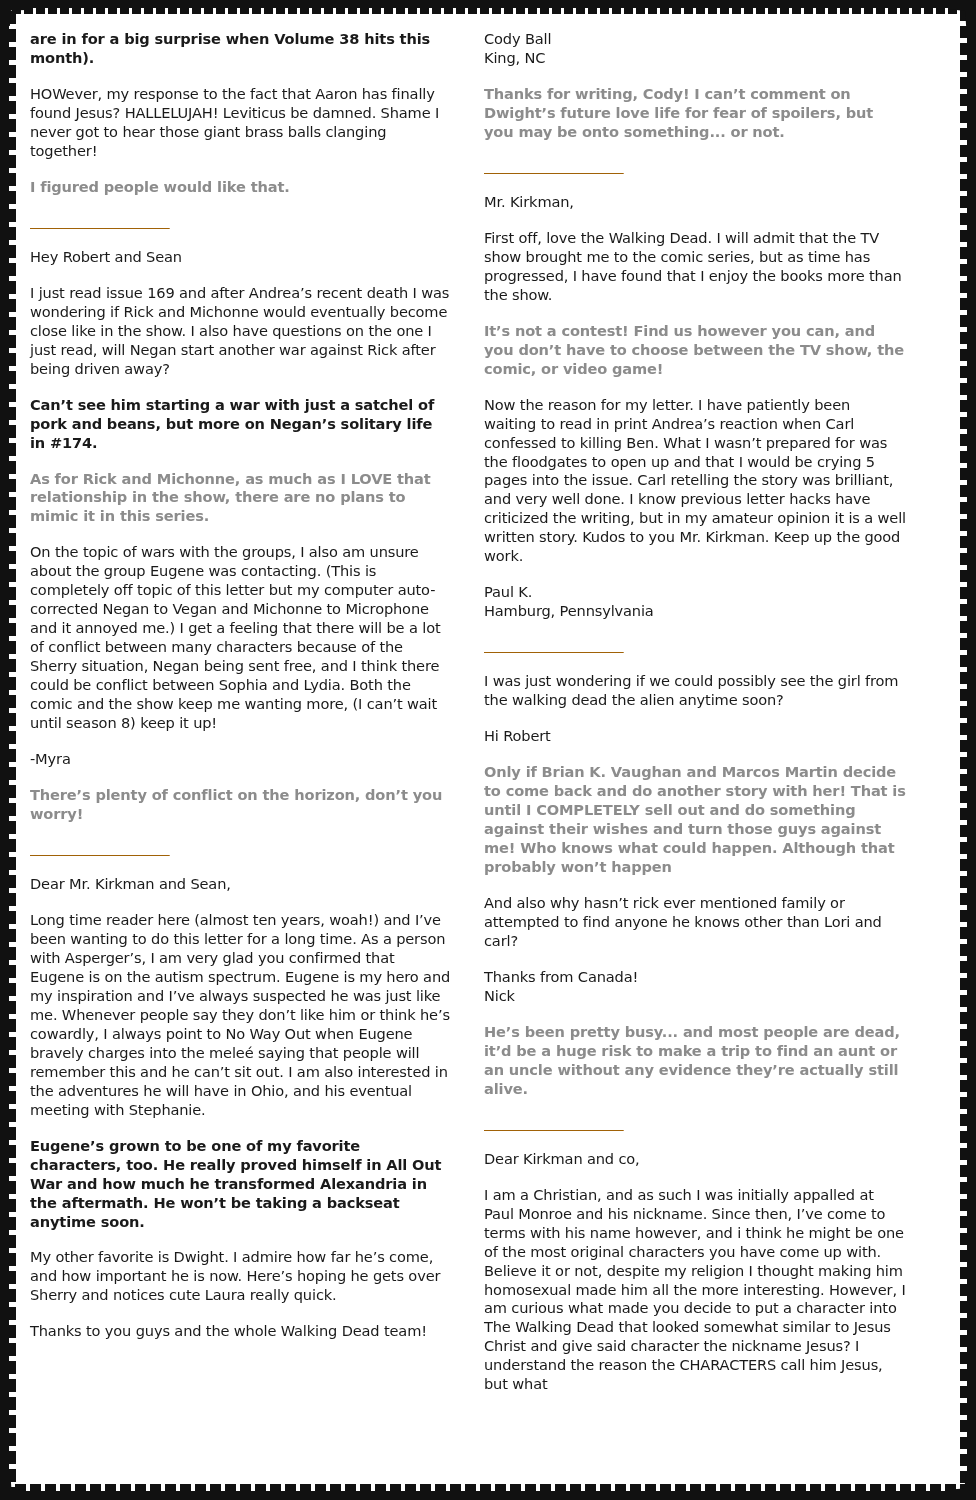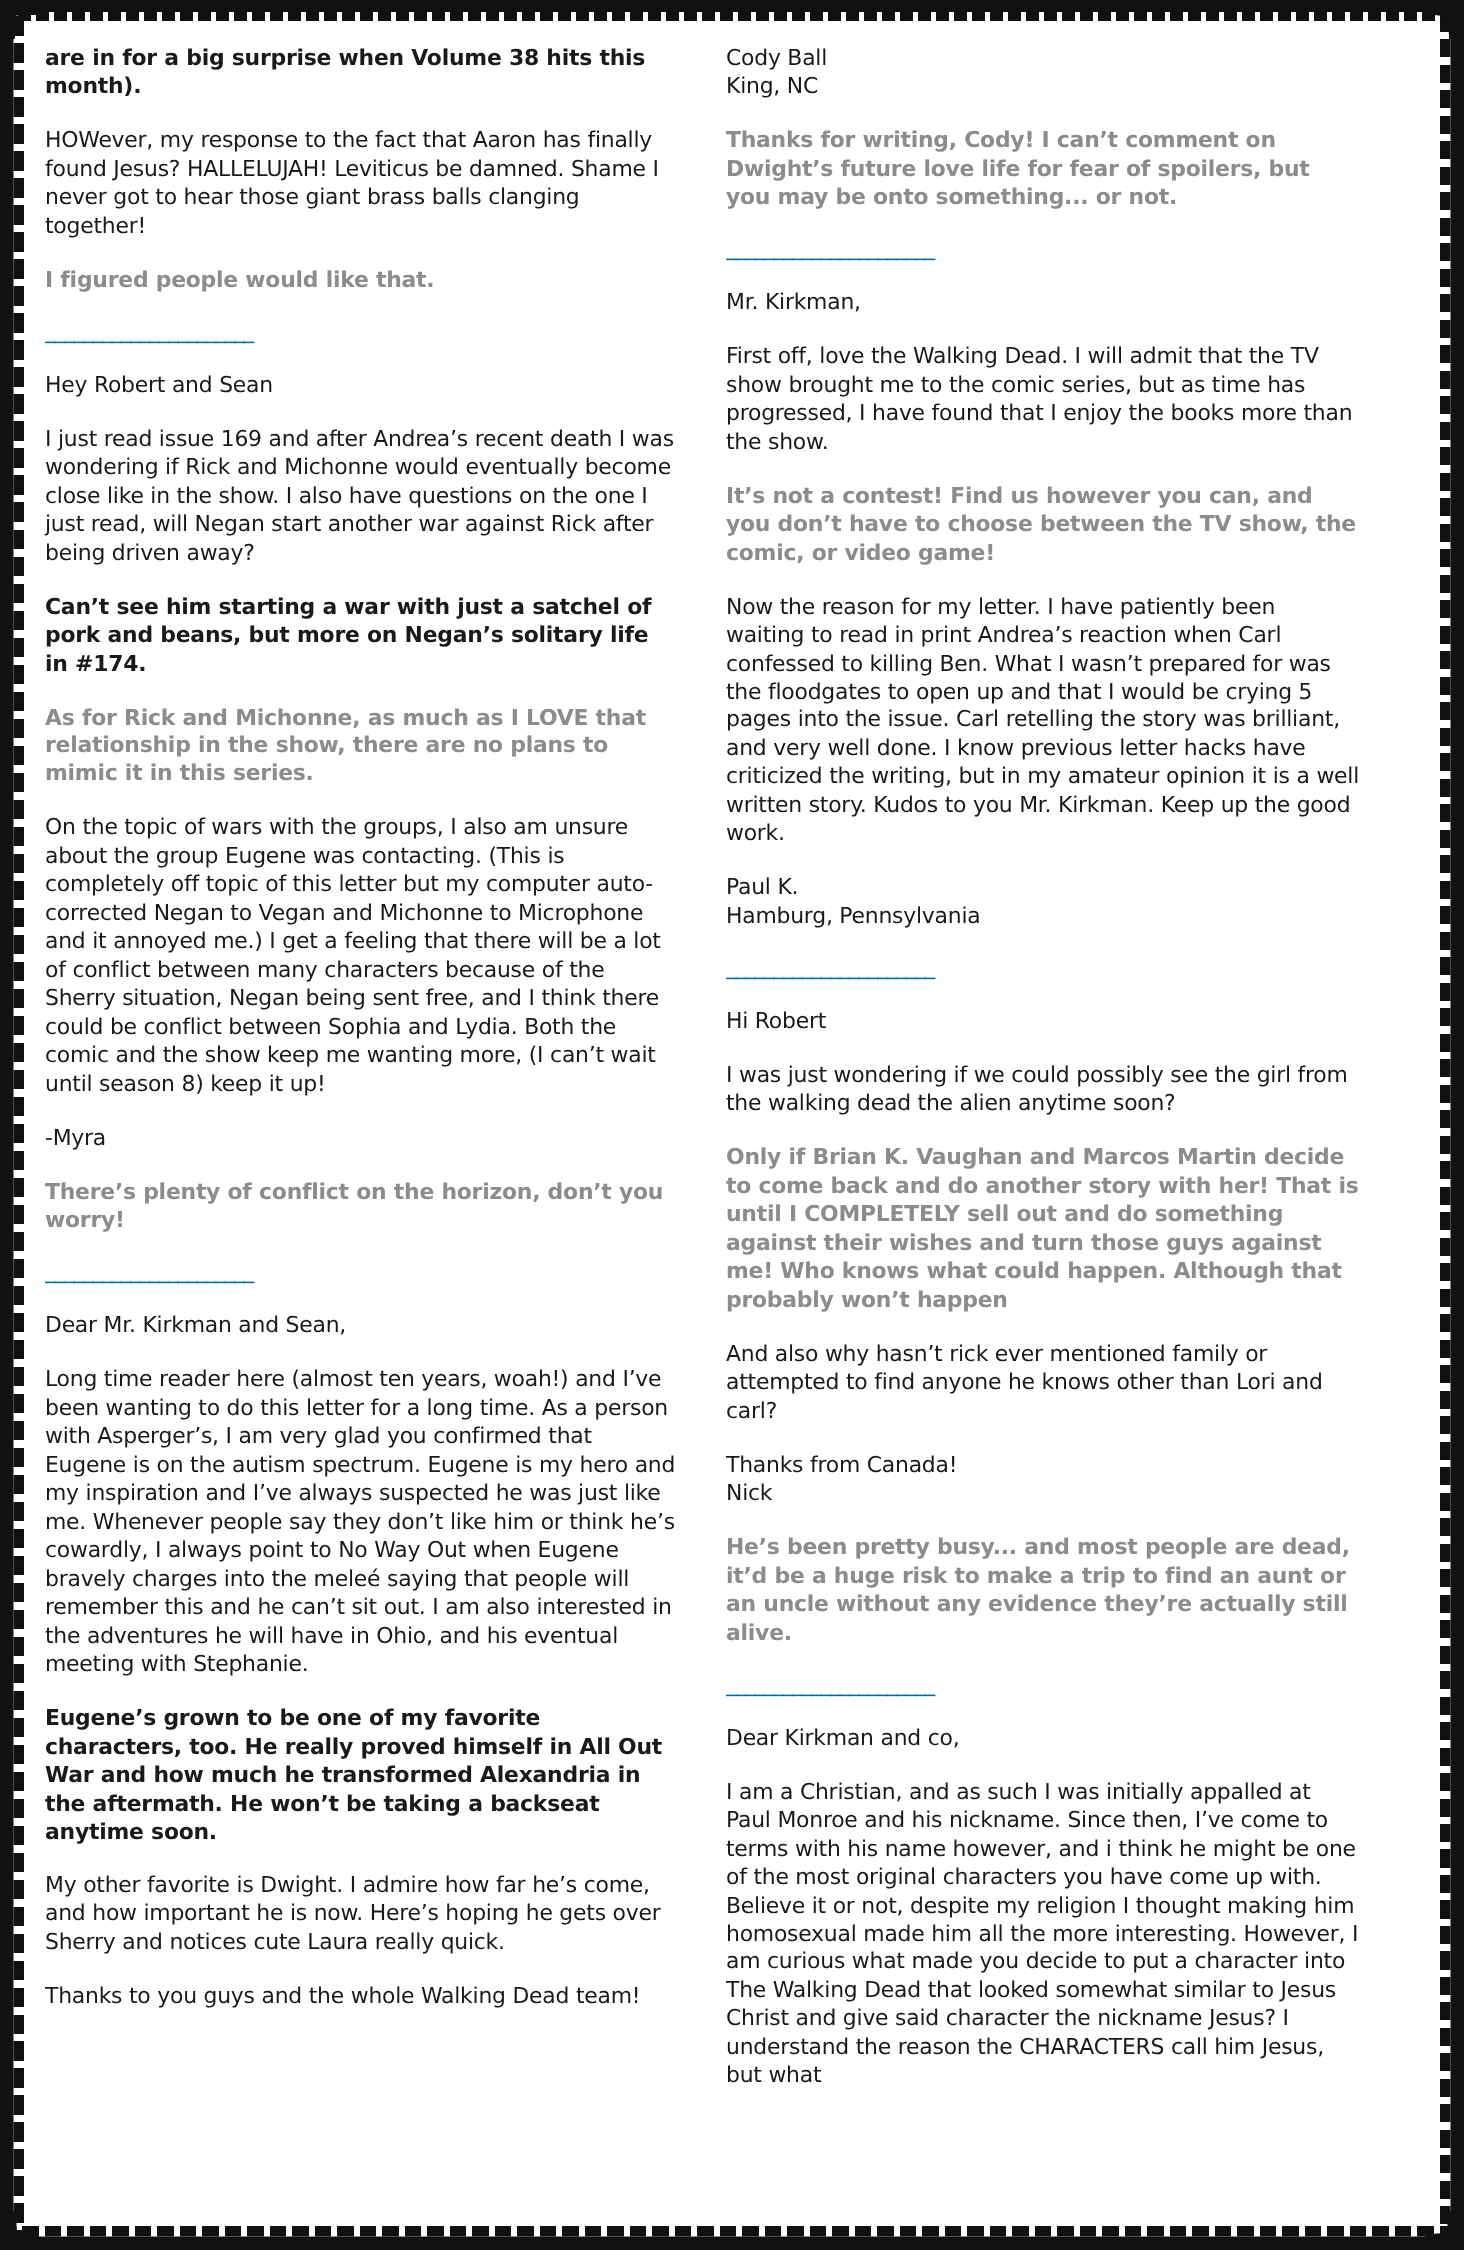--- a/index.html
+++ b/index.html
@@ -104,21 +104,21 @@
   .bold {
     font-weight: bold;
   }
   .reply {
     font-weight: bold;
     color: #8c8c8c;
   }
   .divider {
     font-size: 14.6px;
     line-height: 1.0;
-    color: #0369a1;
+    color: #a16207;
     letter-spacing: -1px;
     margin: 0 0 18px 0;
     height: 16px;
     overflow: hidden;
   }
   .nowrap-lines {
     white-space: pre-line;
   }
 </style>
 </head>
@@ -160,22 +160,22 @@
 King, NC</p>
       <p class="reply">Thanks for writing, Cody!  I can’t comment on Dwight’s future love life for fear of spoilers, but you may be onto something... or not.</p>
       <p class="divider">______________________</p>
       <p>Mr. Kirkman,</p>
       <p>First off, love the Walking Dead. I will admit that the TV show brought me to the comic series, but as time has progressed, I have found that I enjoy the books more than the show.</p>
       <p class="reply">It’s not a contest!  Find us however you can, and you don’t have to choose between the TV show, the comic, or video game!</p>
       <p>Now the reason for my letter. I have patiently been waiting to read in print Andrea’s reaction when Carl confessed to killing Ben. What I wasn’t prepared for was the floodgates to open up and that I would be crying 5 pages into the issue. Carl retelling the story was brilliant, and very well done. I know previous letter hacks have criticized the writing, but in my amateur opinion it is a well written story. Kudos to you Mr. Kirkman. Keep up the good work.</p>
       <p class="sig nowrap-lines">Paul K.
 Hamburg, Pennsylvania</p>
       <p class="divider">______________________</p>
+      <p>I was just wondering if we could possibly see the girl from the walking dead the alien anytime soon?</p>
       <p>Hi Robert</p>
-      <p>I was just wondering if we could possibly see the girl from the walking dead the alien anytime soon?</p>
       <p class="reply">Only if Brian K. Vaughan and Marcos Martin decide to come back and do another story with her!  That is until I COMPLETELY sell out and do something against their wishes and turn those guys against me!  Who knows what could happen.  Although that probably won’t happen</p>
       <p>And also why hasn’t rick ever mentioned family or attempted to find anyone he knows other than Lori and carl?</p>
       <p class="sig nowrap-lines">Thanks from Canada!
 Nick</p>
       <p class="reply">He’s been pretty busy... and most people are dead, it’d be a huge risk to make a trip to find an aunt or an uncle without any evidence they’re actually still alive.</p>
       <p class="divider">______________________</p>
       <p>Dear Kirkman and co,</p>
       <p>I am a Christian, and as such I was initially appalled at Paul Monroe and his nickname. Since then, I’ve come to terms with his name however, and i think he might be one of the most original characters you have come up with. Believe it or not, despite my religion I thought making him homosexual made him all the more interesting. However, I am curious what made you decide to put a character into The Walking Dead that looked somewhat similar to Jesus Christ and give said character the nickname Jesus? I understand the reason the CHARACTERS call him Jesus, but what</p>
     </div>
 </div>

